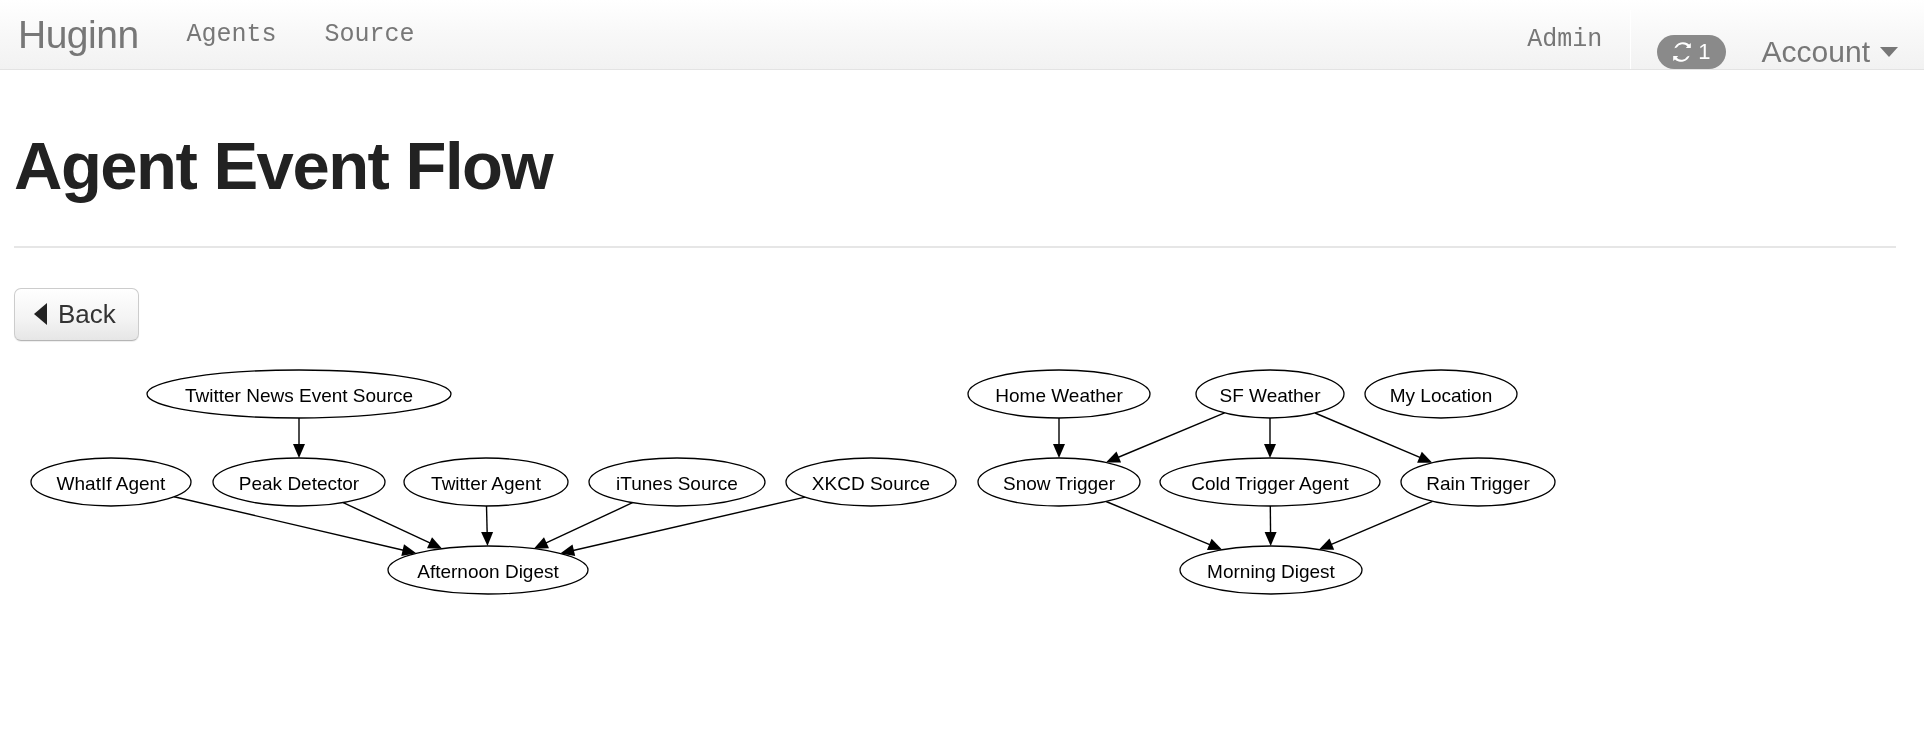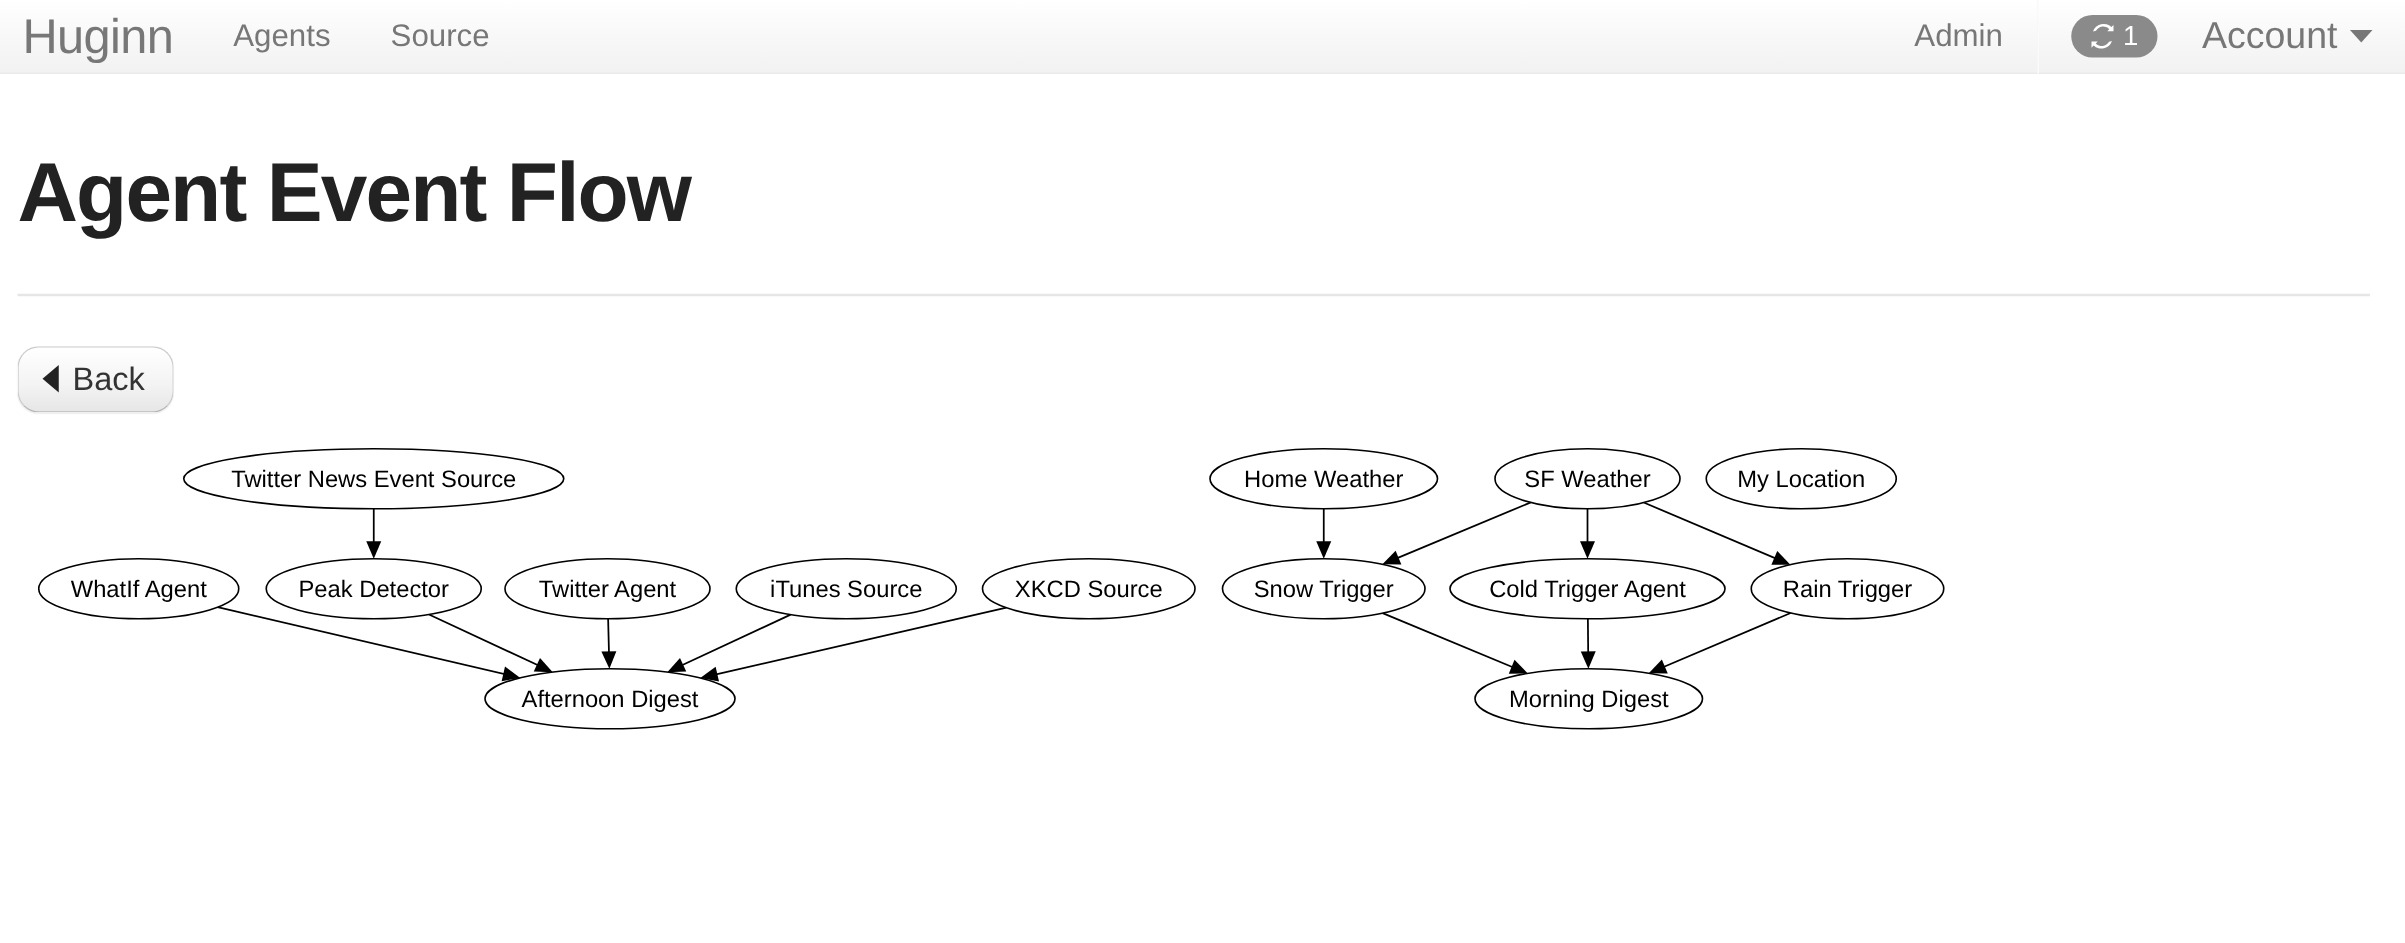--- a/index.html
+++ b/index.html
@@ -9,21 +9,21 @@
     width: 1924px; height: 754px;
     background: #ffffff;
     font-family: "Liberation Sans", sans-serif;
     overflow: hidden;
   }
 
   
   .navbar {
     position: relative;
     width: 1924px;
-    height: 59px;
+    height: 70px;
     background: linear-gradient(to bottom, #ffffff 0%, #f8f8f8 50%, #f2f2f2 100%);
     border-bottom: 1px solid #e3e3e3;
     display: flex;
     align-items: center;
   }
   .nav-left { display: flex; align-items: center; height: 100%; }
   .brand {
     font-size: 39px;
     color: #777777;
     padding: 0 24px 0 18px;
@@ -31,25 +31,26 @@
     line-height: 59px;
     text-decoration: none;
   }
   .nav-link {
     font-size: 25px;
     color: #777777;
     padding: 0 24px;
     line-height: 59px;
     text-decoration: none;
     white-space: nowrap;
+    font-family: Liberation Mono, monospace;
   }
   .nav-right {
     margin-left: auto;
     display: flex;
-    align-items: center;
+    align-items: flex-end;
     height: 100%;
   }
   .nav-right .nav-link { padding: 0 28px; }
   .nav-divider {
     width: 1px;
     background: #e7e7e7;
     border-left: 1px solid #ffffff;
     height: 59px;
   }
   .badge-cell {
@@ -115,21 +116,21 @@
     display: inline-flex;
     align-items: center;
     gap: 11px;
     margin-top: 40px;
     padding: 12px 22px 13px 19px;
     font-size: 26px;
     color: #333333;
     background: linear-gradient(to bottom, #ffffff 0%, #f3f3f3 60%, #e6e6e6 100%);
     border: 1px solid #cccccc;
     border-bottom-color: #b5b5b5;
-    border-radius: 17px;
+    border-radius: 7px;
     box-shadow: 0 1px 1px rgba(0,0,0,0.07);
     cursor: pointer;
     line-height: 1;
   }
   .chev-left {
     display: inline-block;
     width: 0; height: 0;
     border-top: 11px solid transparent;
     border-bottom: 11px solid transparent;
     border-right: 13px solid #222222;

